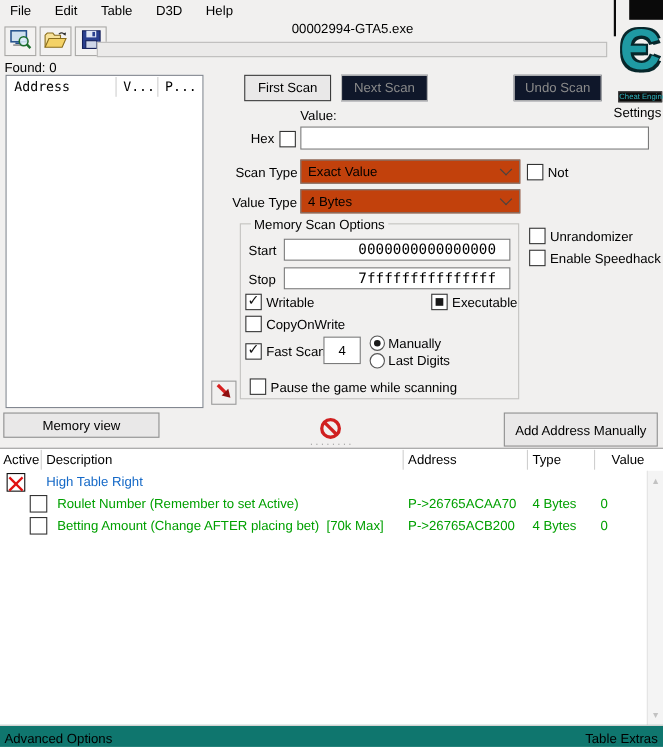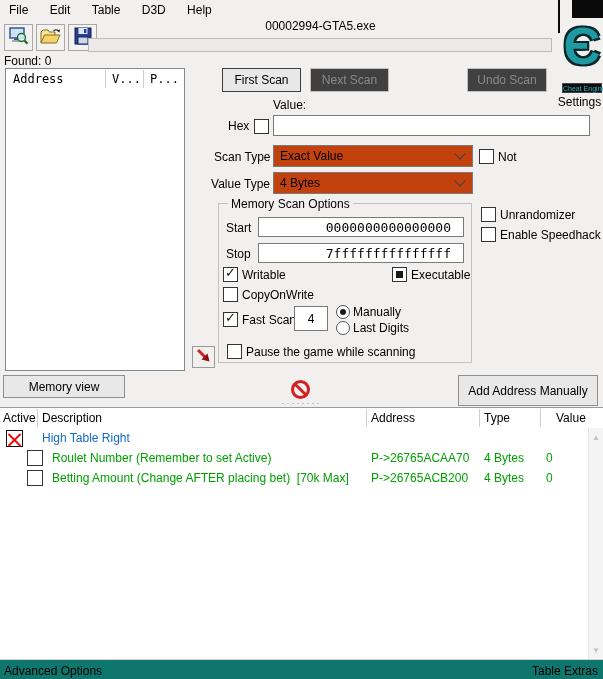--- a/index.html
+++ b/index.html
@@ -3,21 +3,21 @@
 <meta charset="utf-8">
 <style>
   html,body{margin:0;padding:0;background:#ddd;}
   .app{position:relative;width:603px;height:679px;background:#f1f0ef;overflow:hidden;
        font-family:"Liberation Sans","DejaVu Sans",sans-serif;font-size:12px;color:#000;}
   .abs{position:absolute;}
   .lbl{white-space:nowrap;}
   .btn{position:absolute;display:flex;align-items:center;justify-content:center;
        background:#e9e8e8;border:1px solid #8f8f8f;box-sizing:border-box;cursor:default;}
   .btn.primary{border-color:#3c3c3c;}
-  .btn.disabled{background:#404040;border-color:#bdbdbd;color:#8a8a8a;}
+  .btn.disabled{background:#0f172a;border-color:#bdbdbd;color:#8a8a8a;}
   .input{position:absolute;background:#fff;border:1px solid #7a7a7a;box-sizing:border-box;
          font-family:"Liberation Sans","DejaVu Sans",sans-serif;font-size:12px;padding:0 4px;outline:none;}
   .mono{font-family:"DejaVu Sans Mono","Liberation Mono",monospace;}
   .combo{position:absolute;background:#c2410c;border:1px solid #7a7a7a;box-sizing:border-box;
          display:flex;align-items:center;justify-content:space-between;padding:0 8px 0 6px;}
   .chev{width:7px;height:7px;border-left:1px solid #444;border-bottom:1px solid #444;
         transform:rotate(-45deg);margin-top:-4px;}
   .cb{position:absolute;width:13px;height:13px;background:#fff;border:1px solid #333;box-sizing:content-box;}
   .cb.checked::after{content:"\2713";position:absolute;top:-3px;left:1px;font-size:13px;font-weight:bold;color:#111;}
   .cb.indet::after{content:"";position:absolute;left:3px;top:3px;right:3px;bottom:3px;background:#1a1a1a;}
@@ -169,21 +169,21 @@
 
   <div class="btn" style="left:192px;top:346px;width:23px;height:22px;background:#f1f0ef;border-color:#9a9a9a;">
     <span>
       <svg width="15" height="15" viewBox="0 0 15 15">
         <line x1="2" y1="2" x2="9" y2="9" stroke="#d82020" stroke-width="3"></line>
         <polygon points="13.5,13.5 5.5,11.5 11.5,5.5" fill="#8e0f0f"></polygon>
       </svg>
     </span>
   </div>
 
-  <div class="btn" style="left:3px;top:375px;width:122px;height:23px;">Memory view</div>
+  <div class="btn" style="left:3px;top:375px;width:142px;height:23px;">Memory view</div>
   <div class="abs" style="left:288px;top:377px;width:24px;height:24px;display:flex;align-items:center;justify-content:center;">
     <span class="noentry"></span>
   </div>
   <div class="btn" style="left:458px;top:375px;width:140px;height:31px;">Add Address Manually</div>
 
   <div class="abs" style="left:0;top:400px;width:603px;height:7px;text-align:center;color:#8a8a8a;font-size:9px;line-height:6px;letter-spacing:2px;">········</div>
 
   <div class="abs" style="left:0;top:407px;width:603px;height:252px;background:#fff;border-top:1px solid #9a9a9a;box-sizing:border-box;">
 
     <div class="abs" style="left:0;top:0;width:603px;height:20px;">

